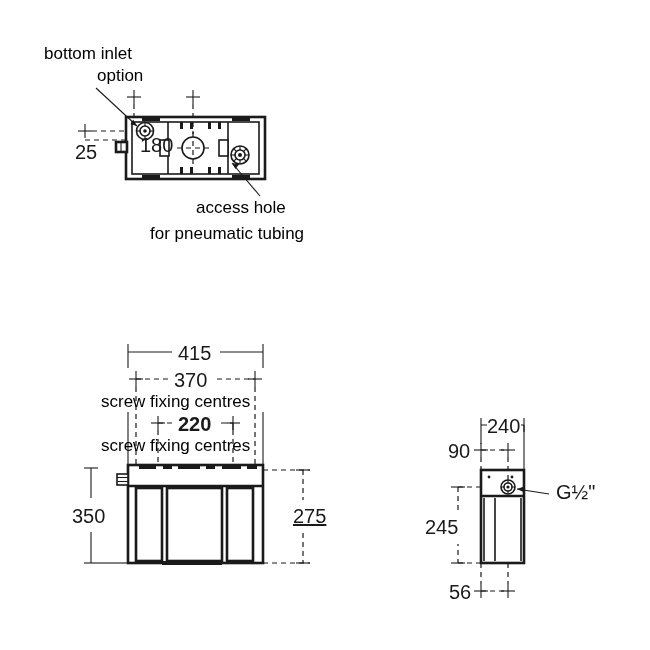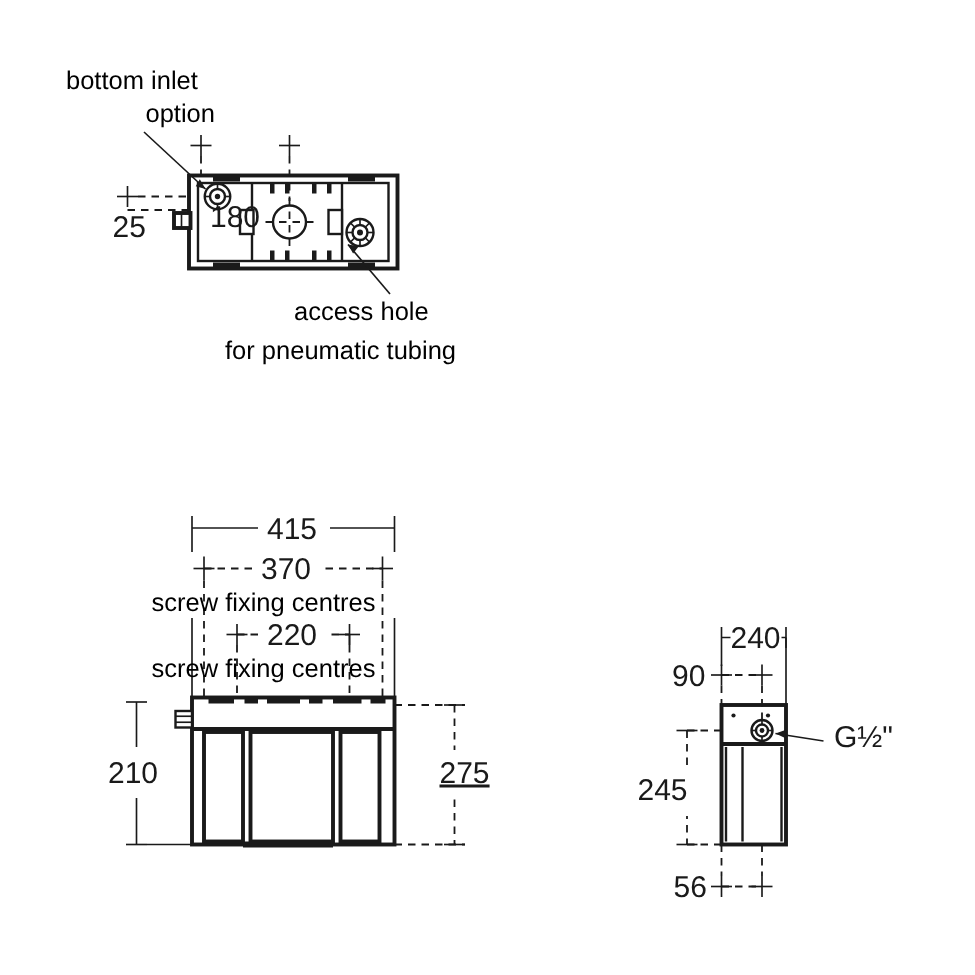--- a/index.html
+++ b/index.html
@@ -313,24 +313,24 @@
 
 <div class="lbl" style="left:196px; top:198px;">access hole</div>
 <div class="lbl" style="left:150px; top:224px;">for pneumatic tubing</div>
 
 <div class="dim" style="left:140px; top:86px;margin-top:48px;">180</div>
 <div class="dim" style="left:75px; top:141px;">25</div>
 
 <div class="dim" style="left:178px; top:342px;">415</div>
 <div class="dim" style="left:174px; top:369px;">370</div>
 <div class="lbl" style="left:101px; top:392px;">screw fixing centres</div>
-<div class="dim" style="left:178px; top:413px;">220</div>
+<div class="dim" style="left:178px; top:413px;font-weight:bold;">220</div>
 <div class="lbl" style="left:101px; top:436px;">screw fixing centres</div>
 
-<div class="dim" style="left:72px; top:505px;">210</div>
+<div class="dim" style="left:72px; top:505px;">350</div>
 <div class="dim" style="left:293px; top:505px;text-decoration:underline;">275</div>
 
 <div class="dim" style="left:487px; top:415px;">240</div>
 <div class="dim" style="left:448px; top:440px;text-align:center;">90</div>
 <div class="dim" style="left:425px; top:516px;">245</div>
 <div class="dim" style="left:449px; top:581px;">56</div>
 
 <div class="dim" style="left:556px; top:481px;">G½"</div>
 
 </body></html>

